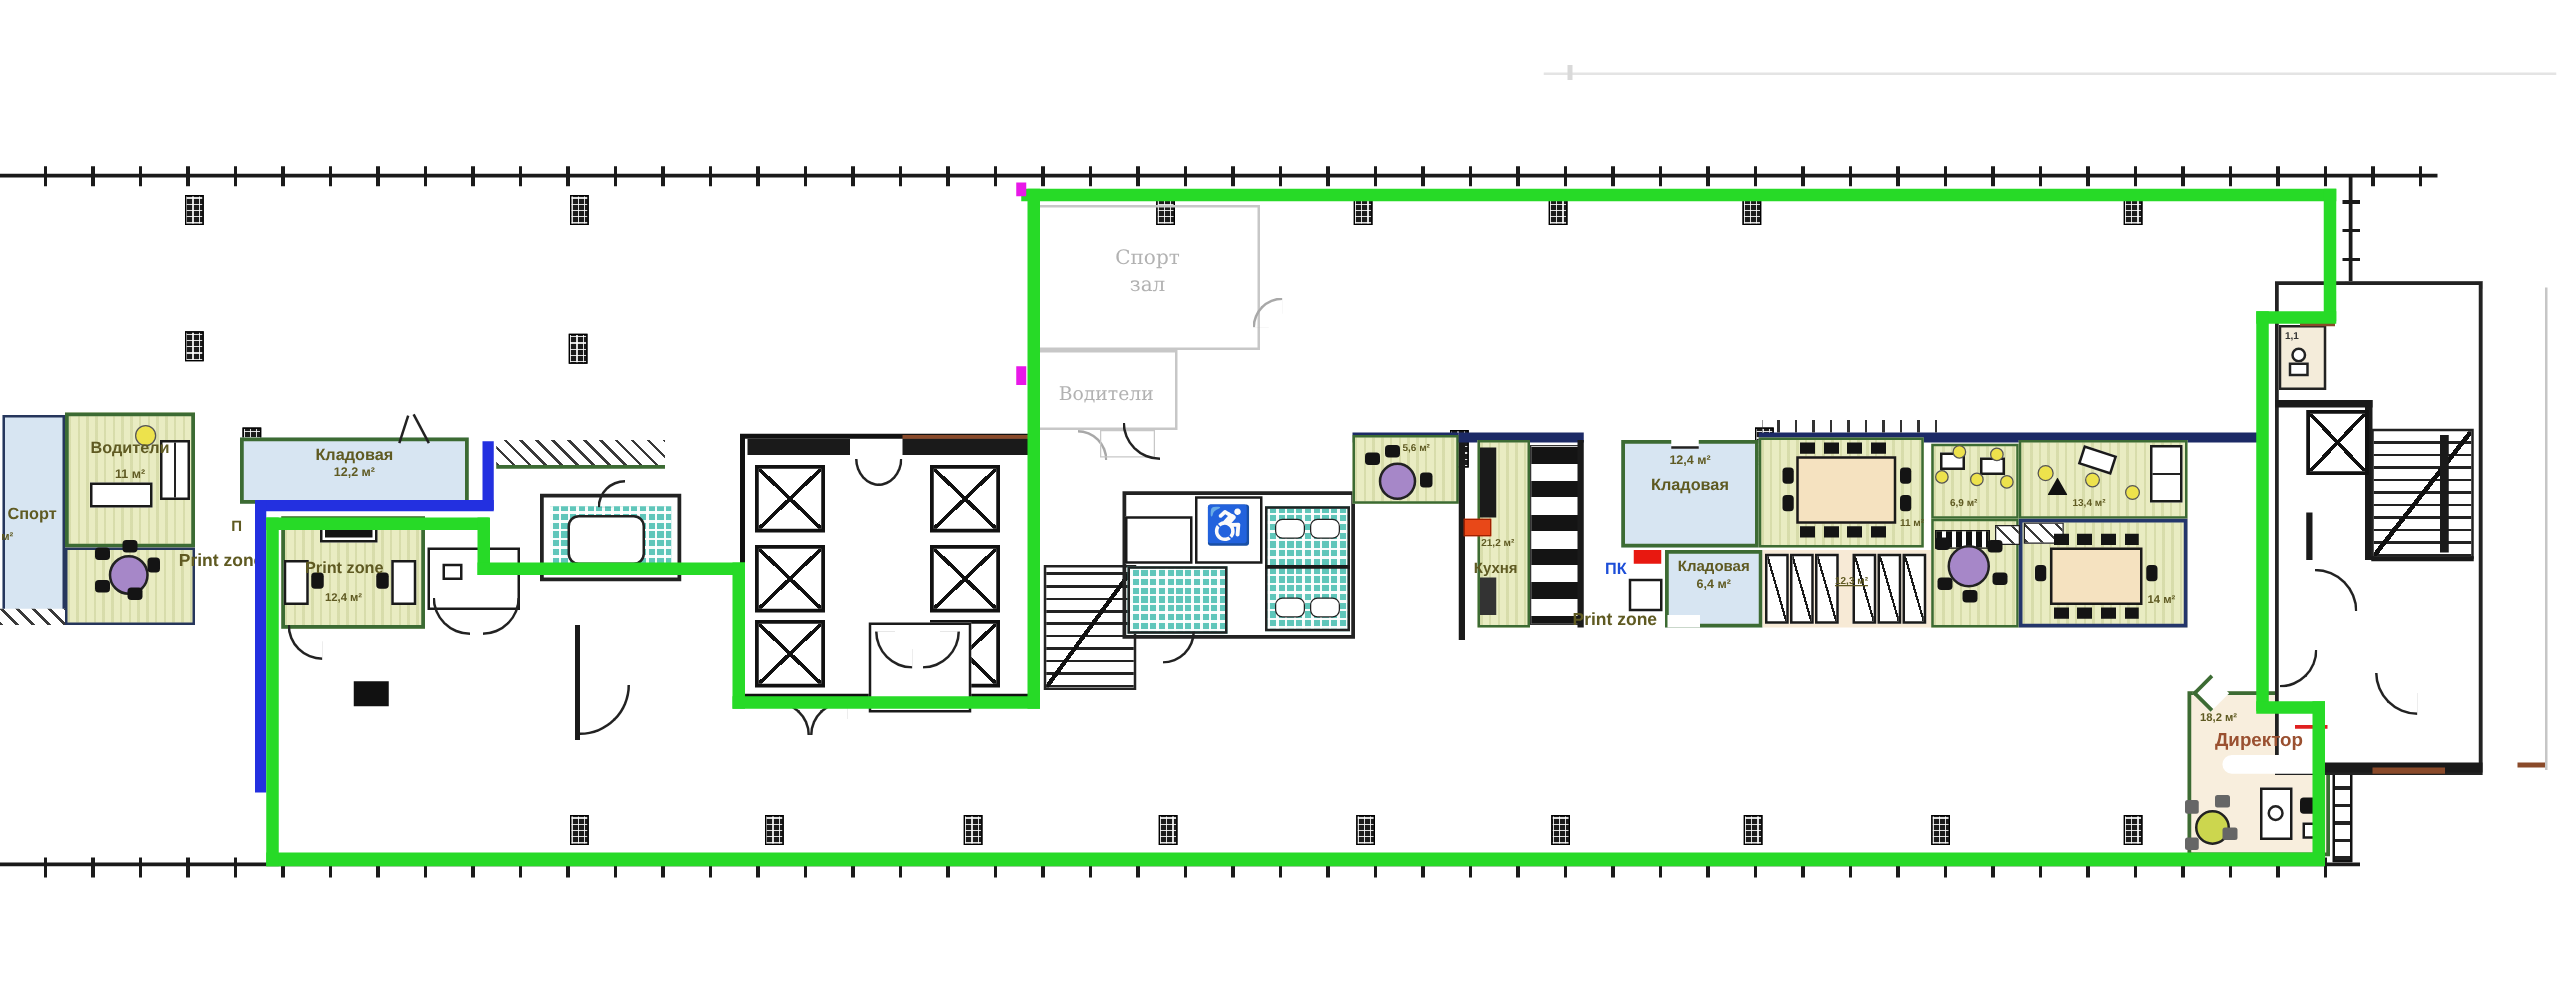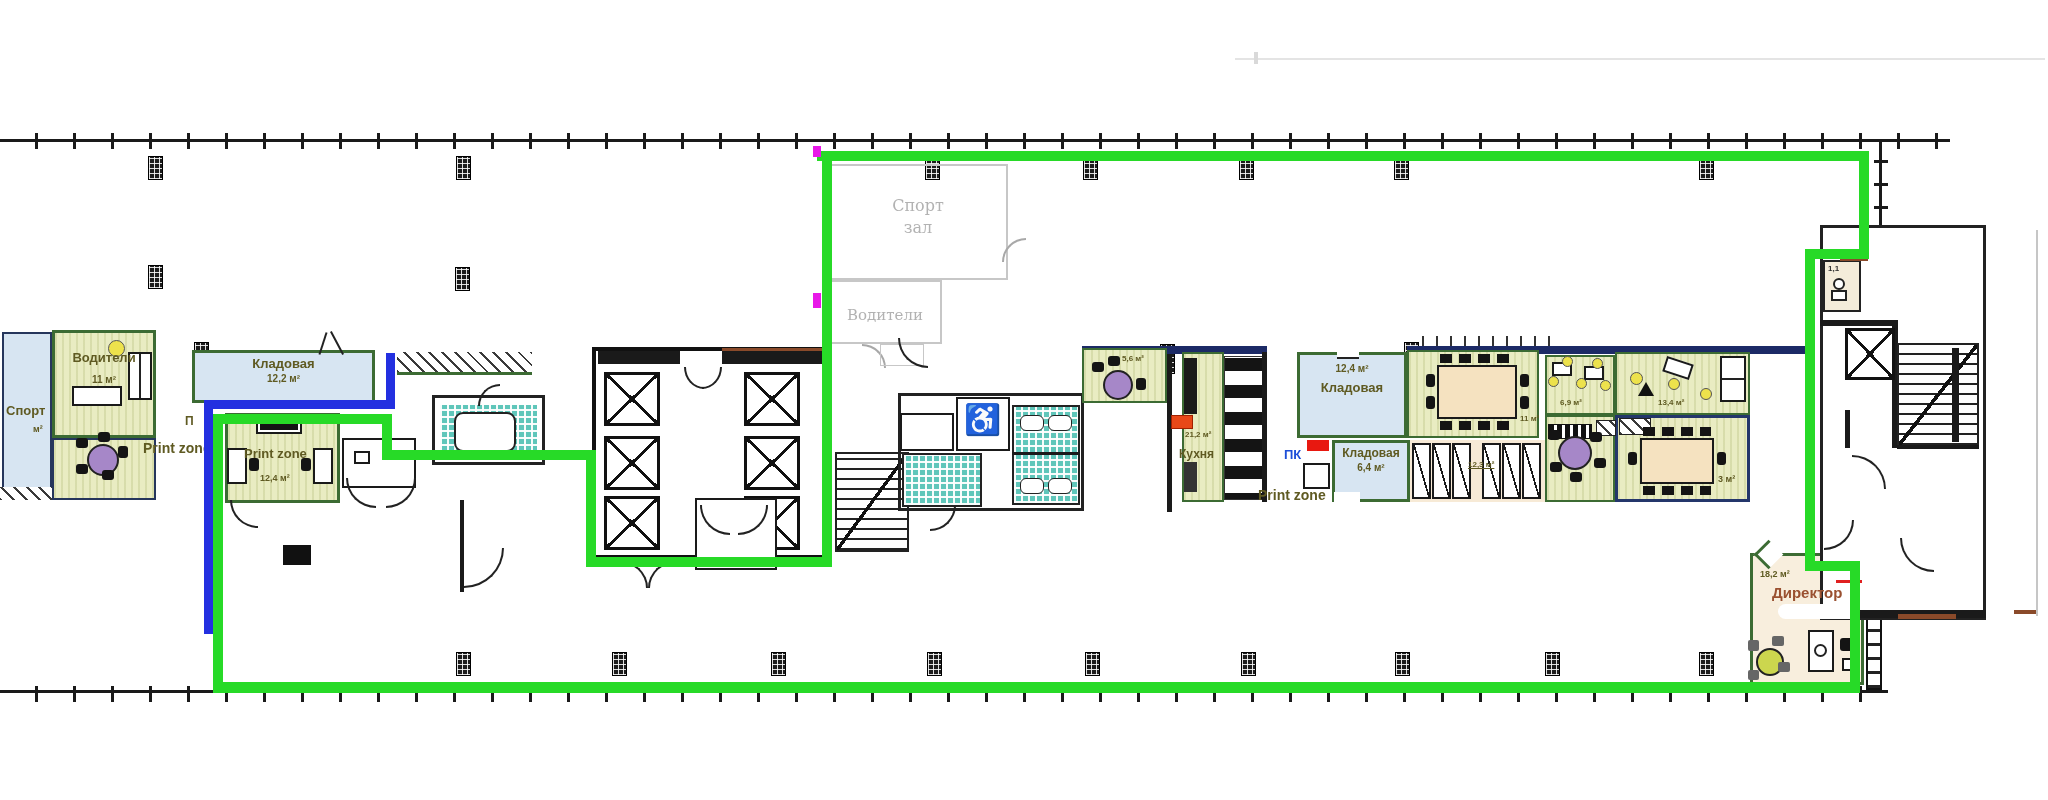--- a/index.html
+++ b/index.html
@@ -314,39 +314,39 @@
   <div class="magenta" style="left:813px;top:293px;width:8px;height:15px;"></div>
 
 
   <div class="graylbl" style="left:828px;top:196px;width:180px;font-size:16px;">Спорт</div>
   <div class="graylbl" style="left:828px;top:218px;width:180px;font-size:16px;">зал</div>
   <div class="graylbl" style="left:828px;top:306px;width:114px;font-size:15px;">Водители</div>
 
   <div class="lbl ctr" style="left:52px;top:350px;width:104px;font-size:13px;">Водители</div>
   <div class="lbl ctr" style="left:52px;top:374px;width:104px;font-size:10px;">11 м²</div>
   <div class="lbl" style="left:6px;top:403px;font-size:13px;">Спорт</div>
-  <div class="lbl" style="left:1px;top:424px;font-size:9px;padding-left:32px;">м²</div>
+  <div class="lbl" style="left:1px;top:424px;font-size:9px;">м²</div>
   <div class="lbl ctr" style="left:192px;top:356px;width:183px;font-size:13px;">Кладовая</div>
   <div class="lbl ctr" style="left:192px;top:373px;width:183px;font-size:10px;">12,2 м²</div>
   <div class="lbl" style="left:185px;top:414px;font-size:12px;">П</div>
   <div class="lbl" style="left:143px;top:440px;font-size:14px;">Print zone</div>
   <div class="lbl" style="left:244px;top:446px;font-size:13px;z-index:30;">Print zone</div>
   <div class="lbl" style="left:260px;top:473px;font-size:9px;">12,4 м²</div>
 
   <div class="lbl" style="left:1122px;top:354px;font-size:8px;">5,6 м²</div>
   <div class="lbl" style="left:1185px;top:430px;font-size:8px;">21,2 м²</div>
   <div class="lbl" style="left:1179px;top:447px;font-size:12px;">Кухня</div>
   <div class="lbl" style="left:1284px;top:447px;font-size:13px;color:#1d4ed8;">ПК</div>
   <div class="lbl ctr" style="left:1297px;top:363px;width:110px;font-size:10px;">12,4 м²</div>
   <div class="lbl ctr" style="left:1297px;top:380px;width:110px;font-size:13px;">Кладовая</div>
   <div class="lbl ctr" style="left:1332px;top:446px;width:78px;font-size:12px;">Кладовая</div>
   <div class="lbl ctr" style="left:1332px;top:462px;width:78px;font-size:10px;">6,4 м²</div>
   <div class="lbl" style="left:1258px;top:487px;font-size:14px;">Print zone</div>
   <div class="lbl" style="left:1468px;top:460px;font-size:8px;z-index:30;text-decoration:underline;">12,3 м²</div>
   <div class="lbl" style="left:1520px;top:414px;font-size:8px;">11 м²</div>
   <div class="lbl" style="left:1560px;top:398px;font-size:8px;">6,9 м²</div>
   <div class="lbl" style="left:1658px;top:398px;font-size:8px;">13,4 м²</div>
-  <div class="lbl" style="left:1718px;top:474px;font-size:9px;">3 м²</div>
+  <div class="lbl" style="left:1718px;top:474px;font-size:9px;">14 м²</div>
   <div class="lbl" style="left:1828px;top:264px;font-size:8px;color:#333;">1,1</div>
   <div class="lbl" style="left:1760px;top:569px;font-size:9px;">18,2 м²</div>
   <div class="lbl" style="left:1772px;top:584px;font-size:15px;color:#9a5030;">Директор</div>
 
 </div>
 
 </body></html>

